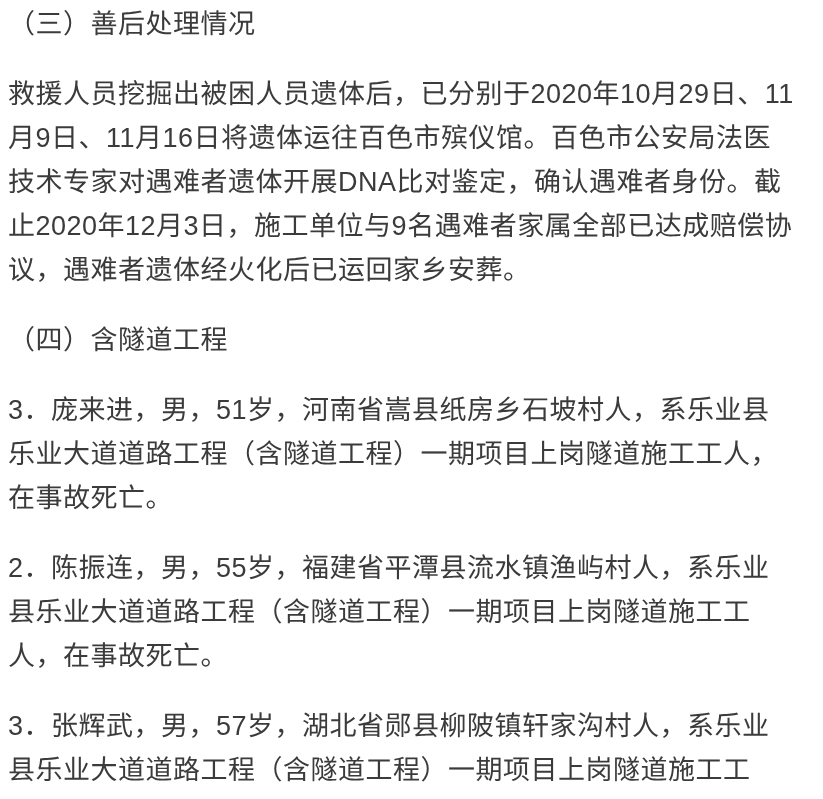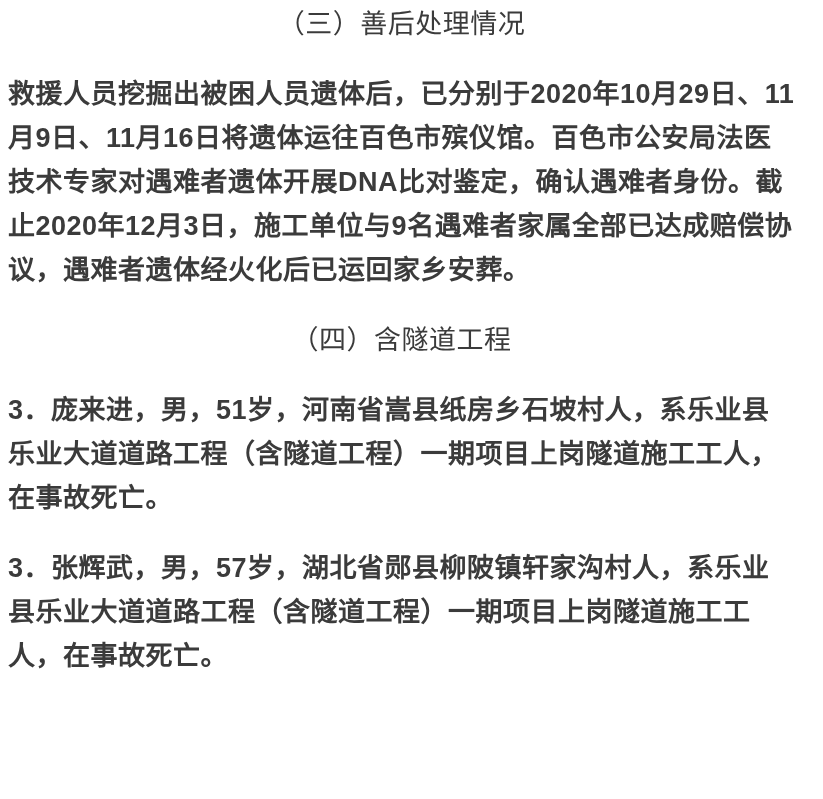--- a/index.html
+++ b/index.html
@@ -16,40 +16,40 @@
   }
   .article {
     box-sizing: border-box;
     width: 823px;
     padding: 2px 28px 0 8px;
   }
   .article-block {
     font-size: 27px;
     line-height: 44px;
     letter-spacing: 0.5px;
-    font-weight: 700;
+    font-weight: 400;
     margin: 0 0 26px 0;
     text-align: left;
     word-break: break-all;
   }
   .section-heading {
     
     font-weight: 400;
-    text-align: center;
   }
 </style>
 </head>
 <body>
 
 <div class="article">
 
   <div class="article-block section-heading">（三）善后处理情况</div>
 
   <div class="article-block">救援人员挖掘出被困人员遗体后，已分别于2020年10月29日、11月9日、11月16日将遗体运往百色市殡仪馆。百色市公安局法医技术专家对遇难者遗体开展DNA比对鉴定，确认遇难者身份。截止2020年12月3日，施工单位与9名遇难者家属全部已达成赔偿协议，遇难者遗体经火化后已运回家乡安葬。</div>
 
   <div class="article-block section-heading">（四）含隧道工程</div>
 
   <div class="article-block">3．庞来进，男，51岁，河南省嵩县纸房乡石坡村人，系乐业县乐业大道道路工程（含隧道工程）一期项目上岗隧道施工工人，在事故死亡。</div>
 
+  <div class="article-block">2．陈振连，男，55岁，福建省平潭县流水镇渔屿村人，系乐业县乐业大道道路工程（含隧道工程）一期项目上岗隧道施工工人，在事故死亡。</div>
 
   <div class="article-block">3．张辉武，男，57岁，湖北省郧县柳陂镇轩家沟村人，系乐业县乐业大道道路工程（含隧道工程）一期项目上岗隧道施工工人，在事故死亡。</div>
 
 </div>
 
 </body></html>

